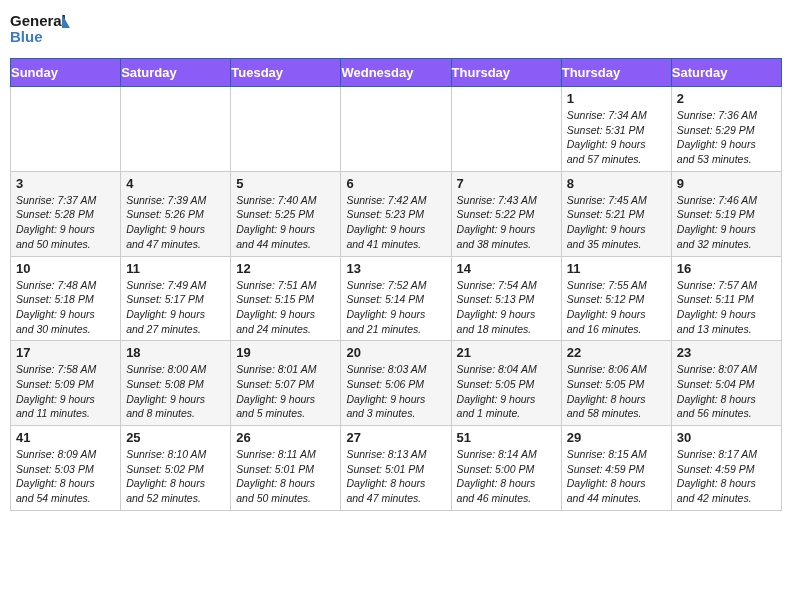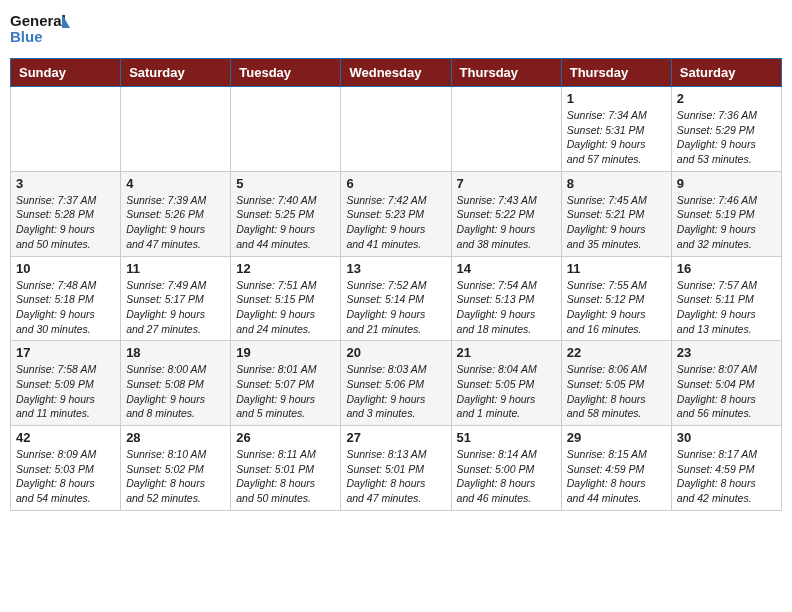--- a/index.html
+++ b/index.html
@@ -32,25 +32,25 @@
     .location {
       font-size: 15px;
       color: #444;
     }
     .calendar {
       width: 100%;
       border-collapse: collapse;
       border: 1px solid #ccc;
     }
     .calendar th {
-      background: #7f1d1d;
+      background: #8b5cf6;
       color: #fff;
       font-size: 13px;
       font-weight: bold;
-      padding: 6px 8px;
+      padding: 6px 0;
       text-align: left;
       border: 1px solid #2066a8;
     }
     .calendar td {
       vertical-align: top;
       border: 1px solid #ccc;
       padding: 4px 5px;
       width: calc(100% / 7);
       font-size: 11px;
       color: #222;
@@ -207,25 +207,25 @@
           <div class="day-number">22</div>
           <div class="day-info">Sunrise: 8:06 AM<br>Sunset: 5:05 PM<br>Daylight: 8 hours and 58 minutes.</div>
         </td>
         <td>
           <div class="day-number">23</div>
           <div class="day-info">Sunrise: 8:07 AM<br>Sunset: 5:04 PM<br>Daylight: 8 hours and 56 minutes.</div>
         </td>
       </tr>
       <tr>
         <td>
-          <div class="day-number">42</div>
+          <div class="day-number">41</div>
           <div class="day-info">Sunrise: 8:09 AM<br>Sunset: 5:03 PM<br>Daylight: 8 hours and 54 minutes.</div>
         </td>
         <td>
-          <div class="day-number">28</div>
+          <div class="day-number">25</div>
           <div class="day-info">Sunrise: 8:10 AM<br>Sunset: 5:02 PM<br>Daylight: 8 hours and 52 minutes.</div>
         </td>
         <td>
           <div class="day-number">26</div>
           <div class="day-info">Sunrise: 8:11 AM<br>Sunset: 5:01 PM<br>Daylight: 8 hours and 50 minutes.</div>
         </td>
         <td>
           <div class="day-number">27</div>
           <div class="day-info">Sunrise: 8:13 AM<br>Sunset: 5:01 PM<br>Daylight: 8 hours and 47 minutes.</div>
         </td>

